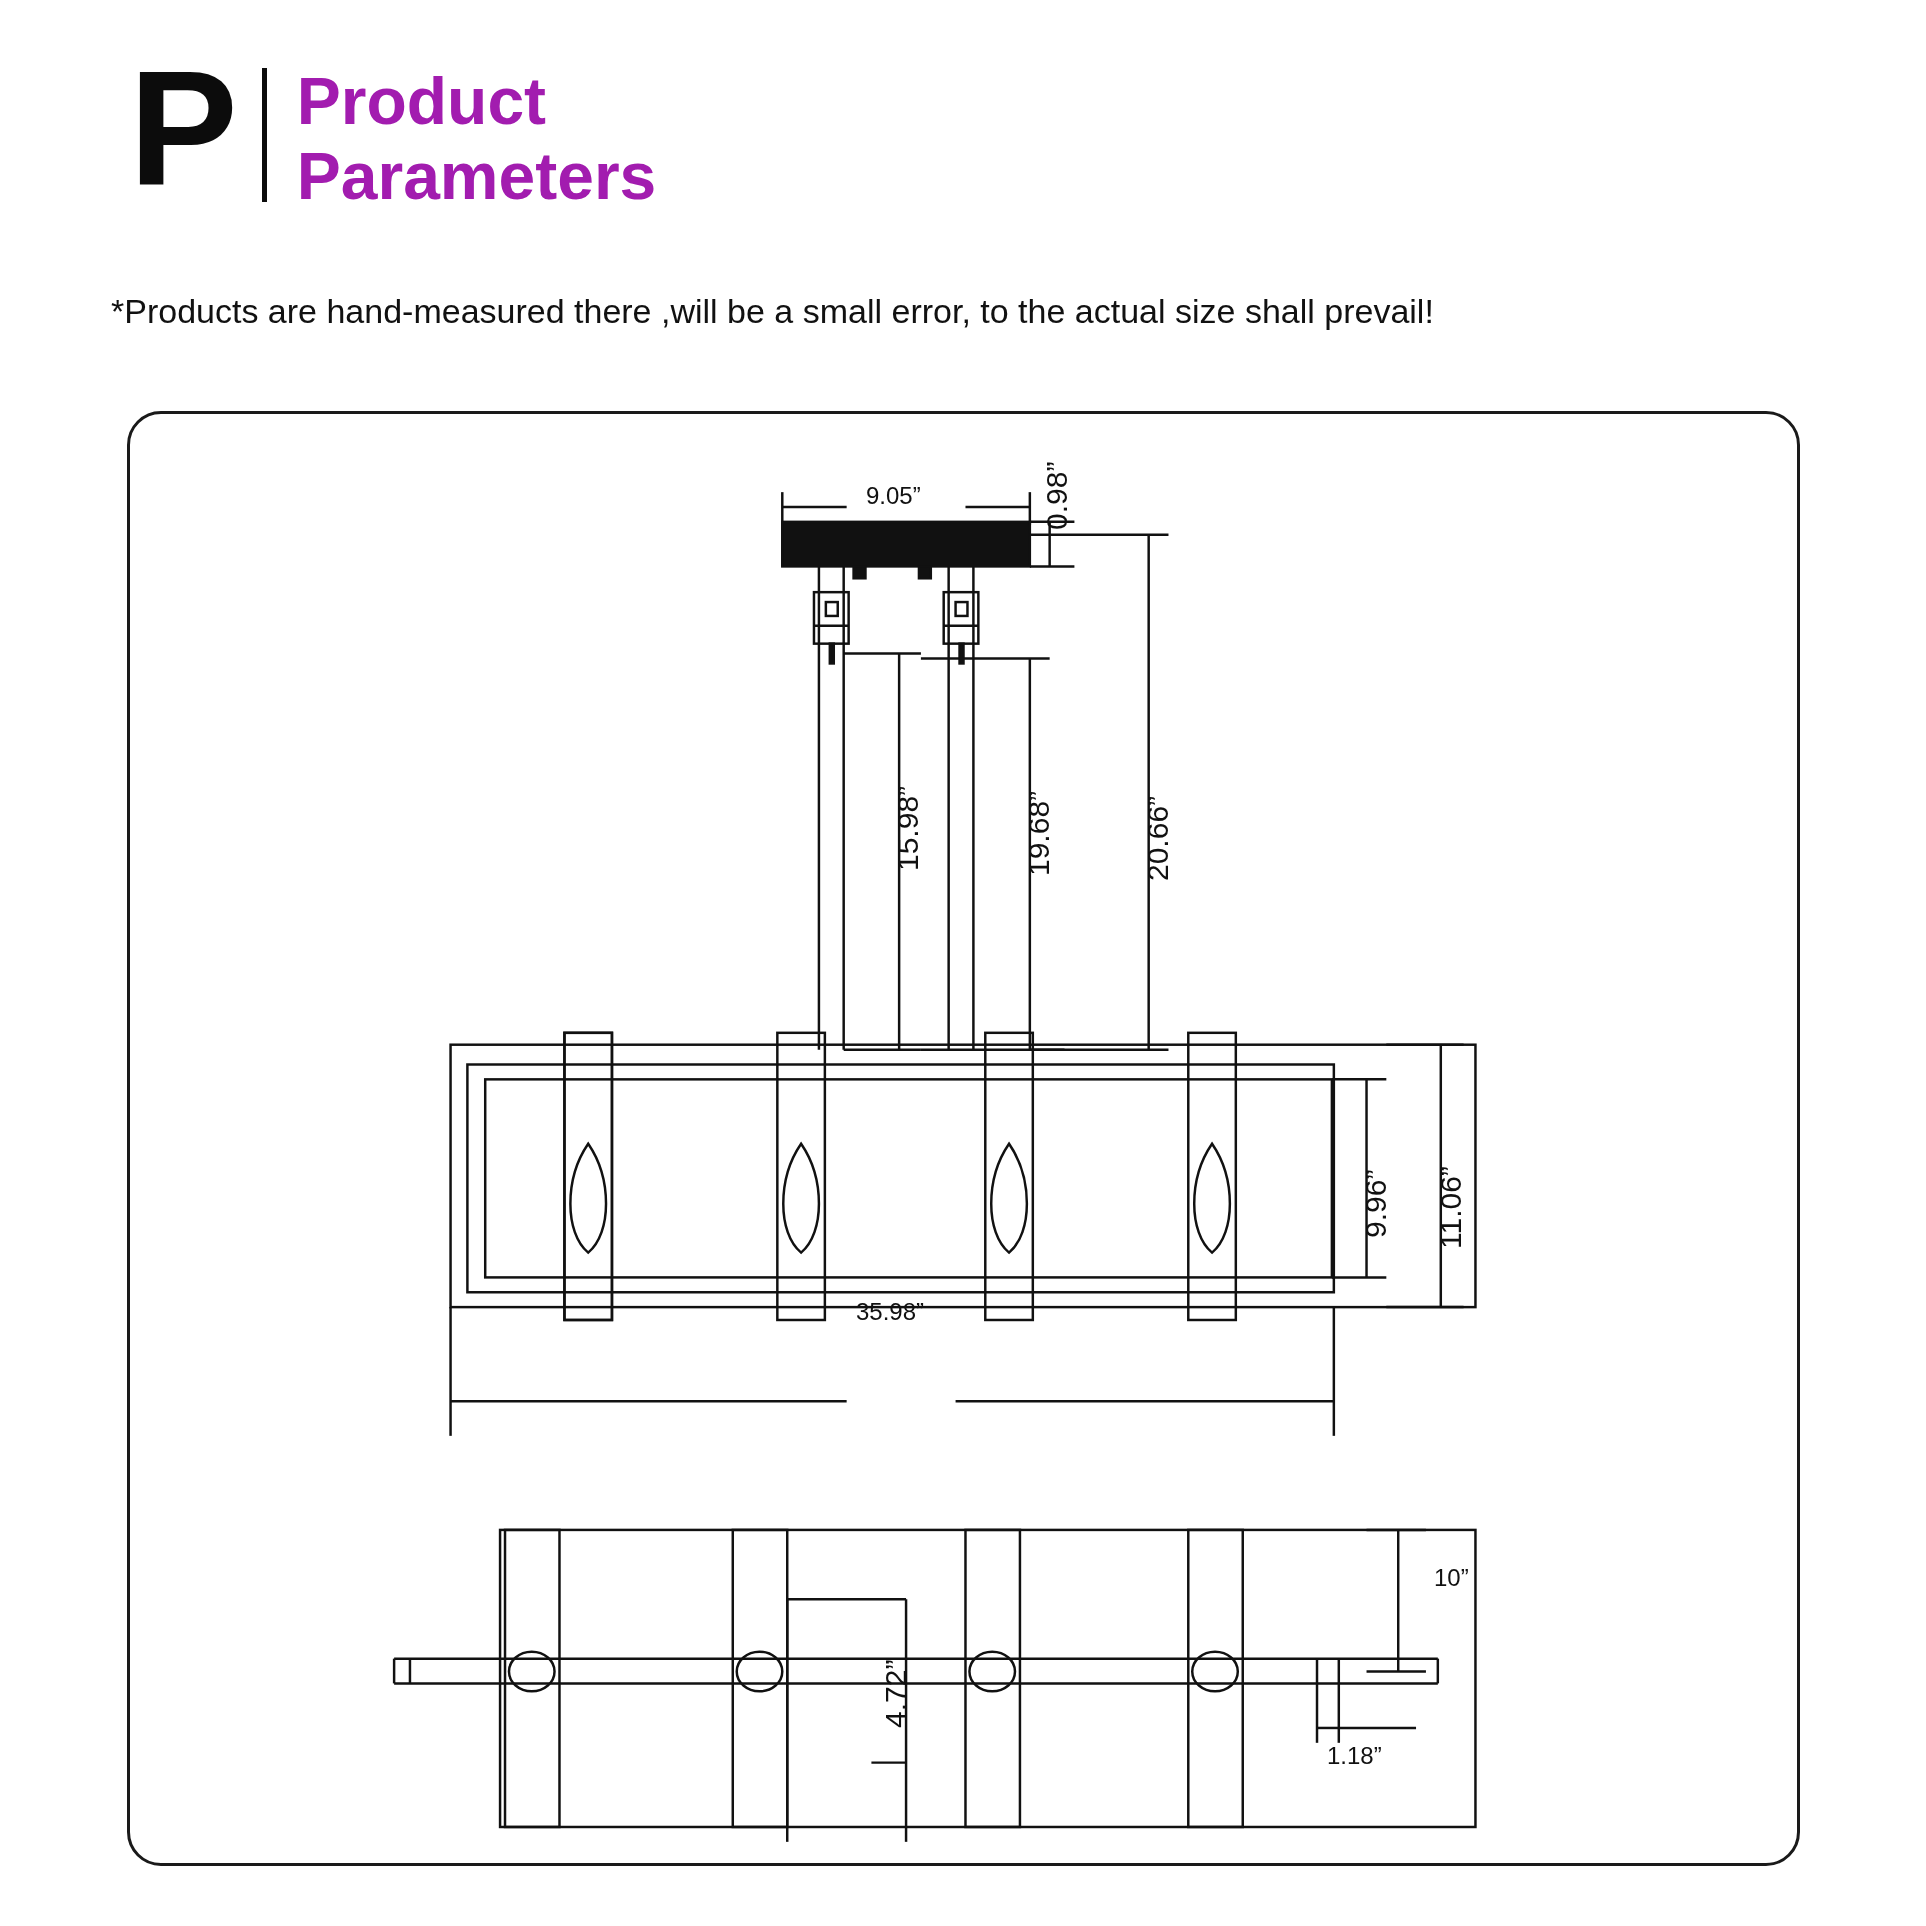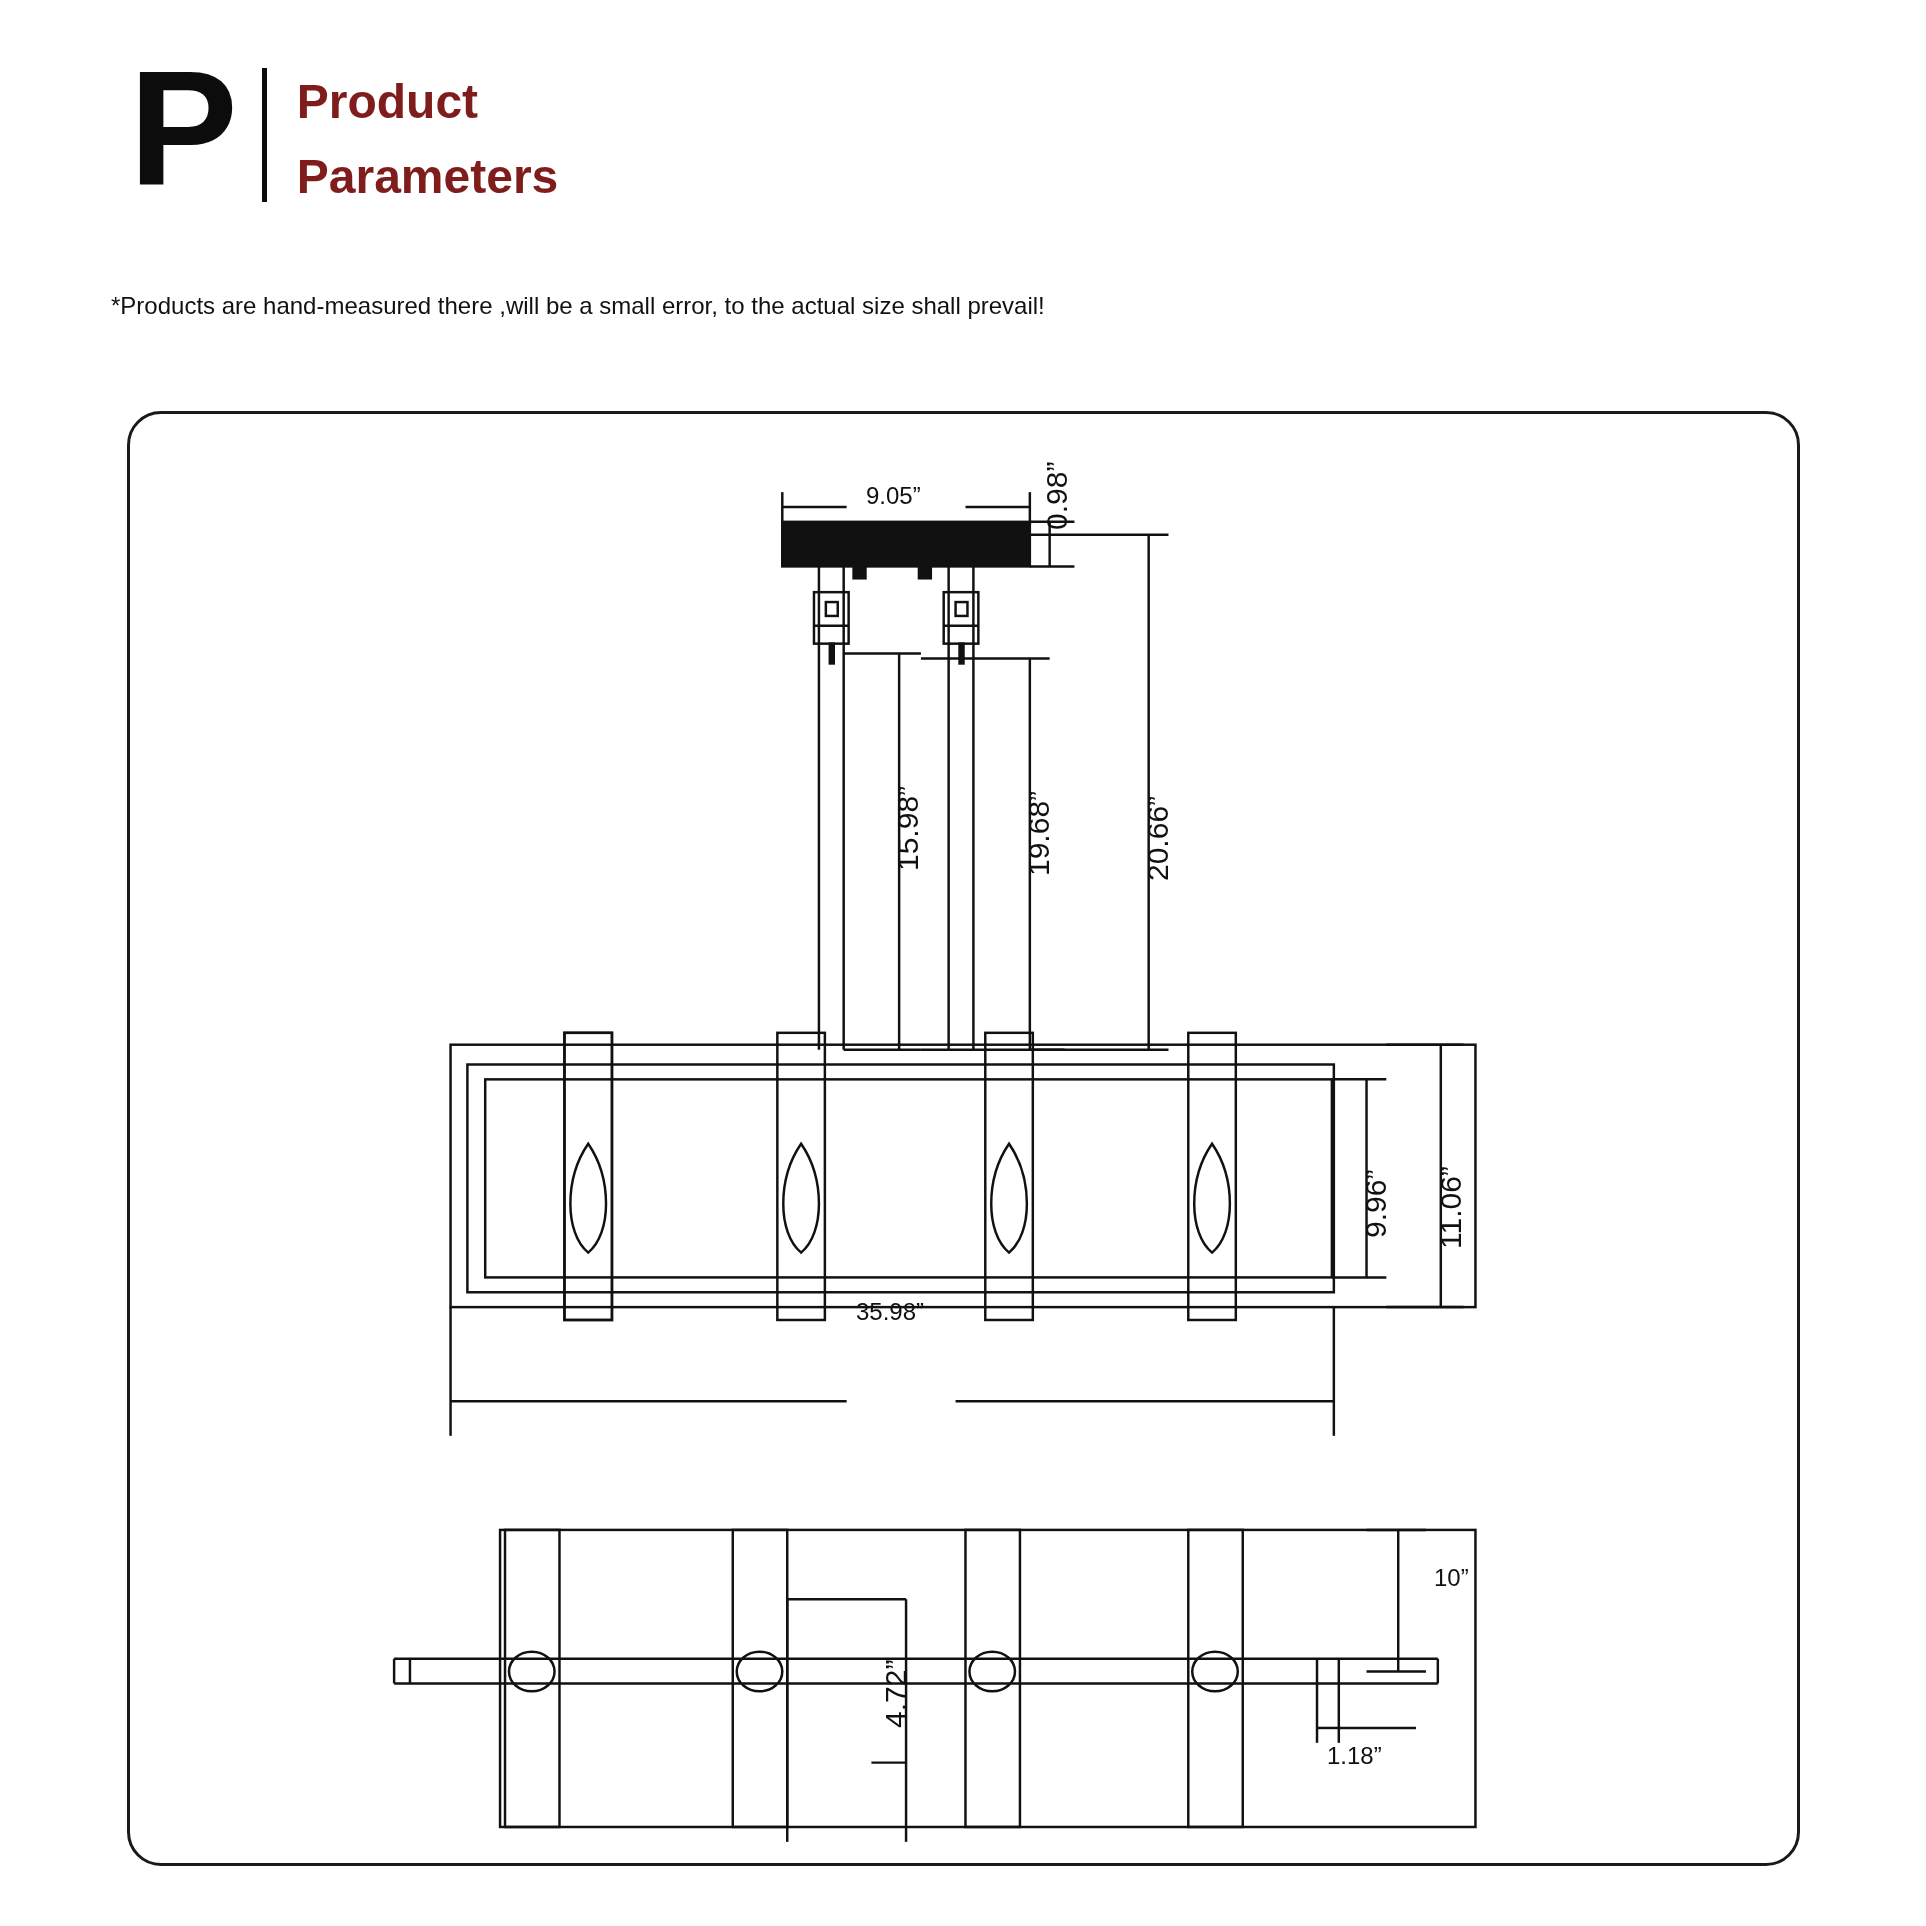--- a/index.html
+++ b/index.html
@@ -39,32 +39,32 @@
   .header-rule {
     width: 5px;
     height: 134px;
     background: #0c0c0c;
     margin-left: 28px;
     margin-top: 14px;
   }
   .header-title {
     margin-left: 30px;
     margin-top: 10px;
-    font-size: 48px;
+    font-size: 66px;
     line-height: 75px;
     font-weight: bold;
-    color: #7f1d1d;
+    color: #a21caf;
   }
   .header-title div { white-space: nowrap; }
 
   .note {
     position: absolute;
     left: 111px;
     top: 292px;
-    font-size: 24px;
+    font-size: 34px;
     color: #111111;
     white-space: nowrap;
   }
 
   
   .frame {
     position: absolute;
     left: 127px;
     top: 411px;
     width: 1673px;

